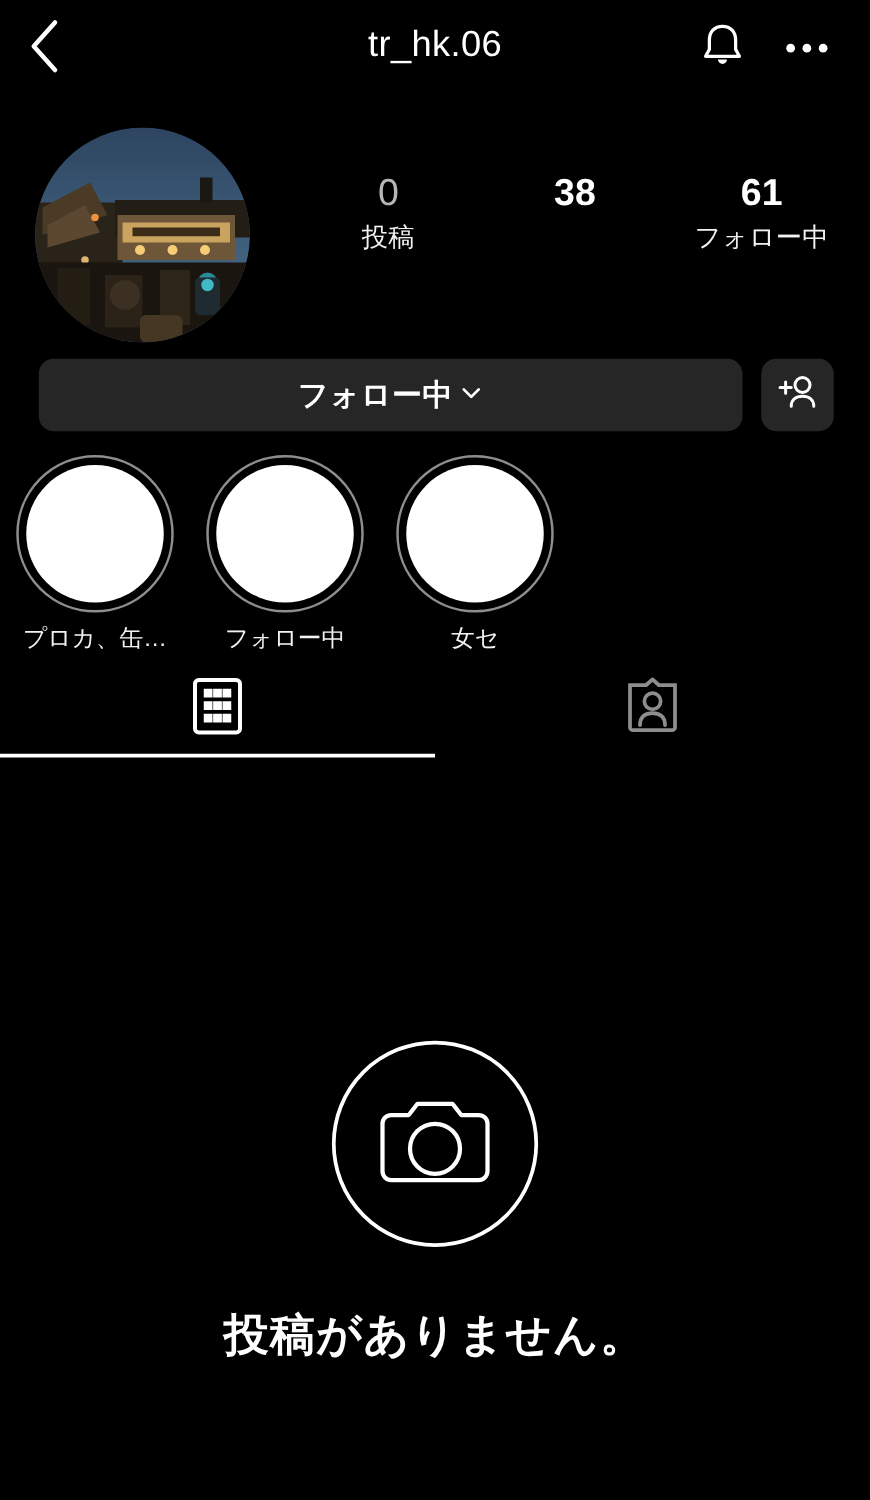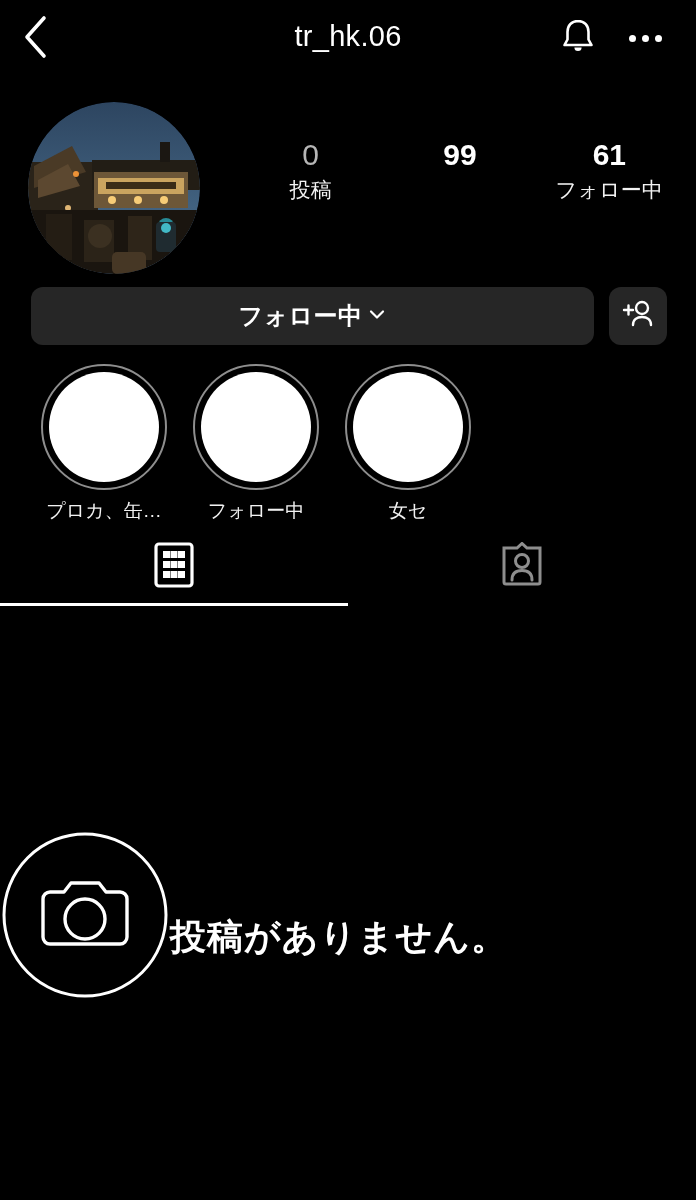--- a/index.html
+++ b/index.html
@@ -154,21 +154,21 @@
     display: flex;
     align-items: center;
     justify-content: center;
   }
 
   
   .highlights {
     position: relative;
     width: 696px;
     height: 170px;
-    padding-left: 40px;
+    padding-left: 12px;
     box-sizing: border-box;
     display: flex;
     gap: 24px;
   }
   .highlight {
     width: 128px;
     display: flex;
     flex-direction: column;
     align-items: center;
   }
@@ -219,21 +219,21 @@
     width: 348px;
     height: 3px;
     background: #ffffff;
   }
 
   
   .empty {
     width: 696px;
     padding-top: 212px;
     display: flex;
-    flex-direction: row;
+    flex-direction: column;
     align-items: center;
   }
   .empty-icon {
     width: 170px;
     height: 170px;
   }
   .empty-text {
     margin-top: 44px;
     font-size: 36px;
     font-weight: bold;
@@ -318,21 +318,21 @@
       </g>
     </svg>
   </div>
 
   <div class="stats">
     <div class="stat">
       <div class="stat-num dim">0</div>
       <div class="stat-label">投稿</div>
     </div>
     <div class="stat">
-      <div class="stat-num">99</div>
+      <div class="stat-num">38</div>
     </div>
     <div class="stat">
       <div class="stat-num">61</div>
       <div class="stat-label">フォロー中</div>
     </div>
   </div>
 </div>
 
 <div class="actions">
 

